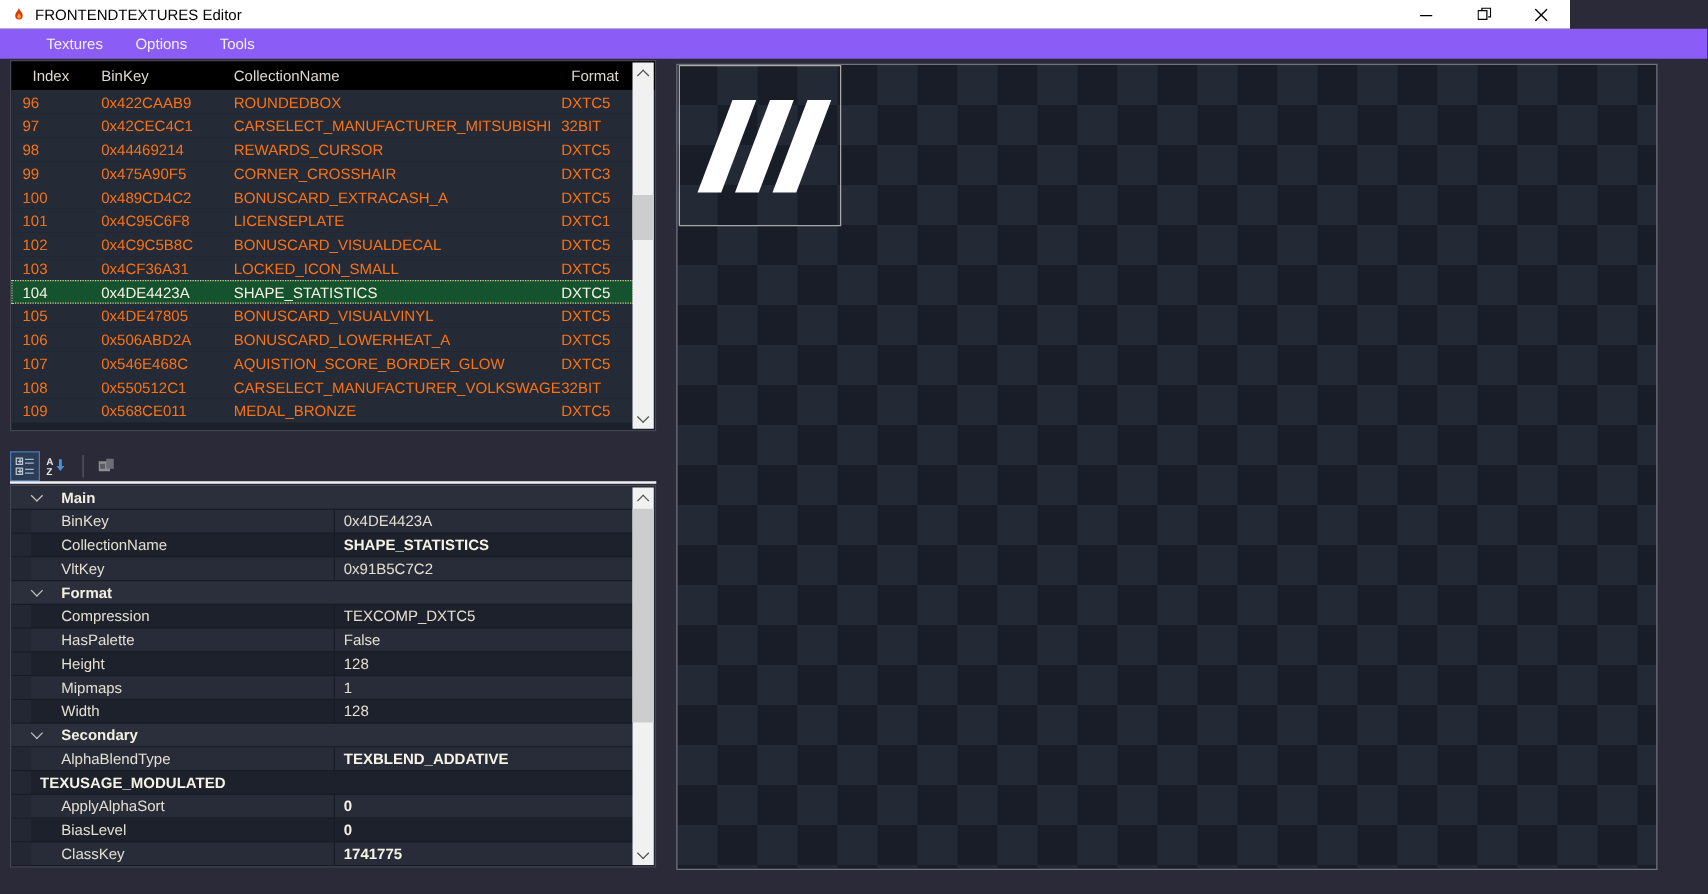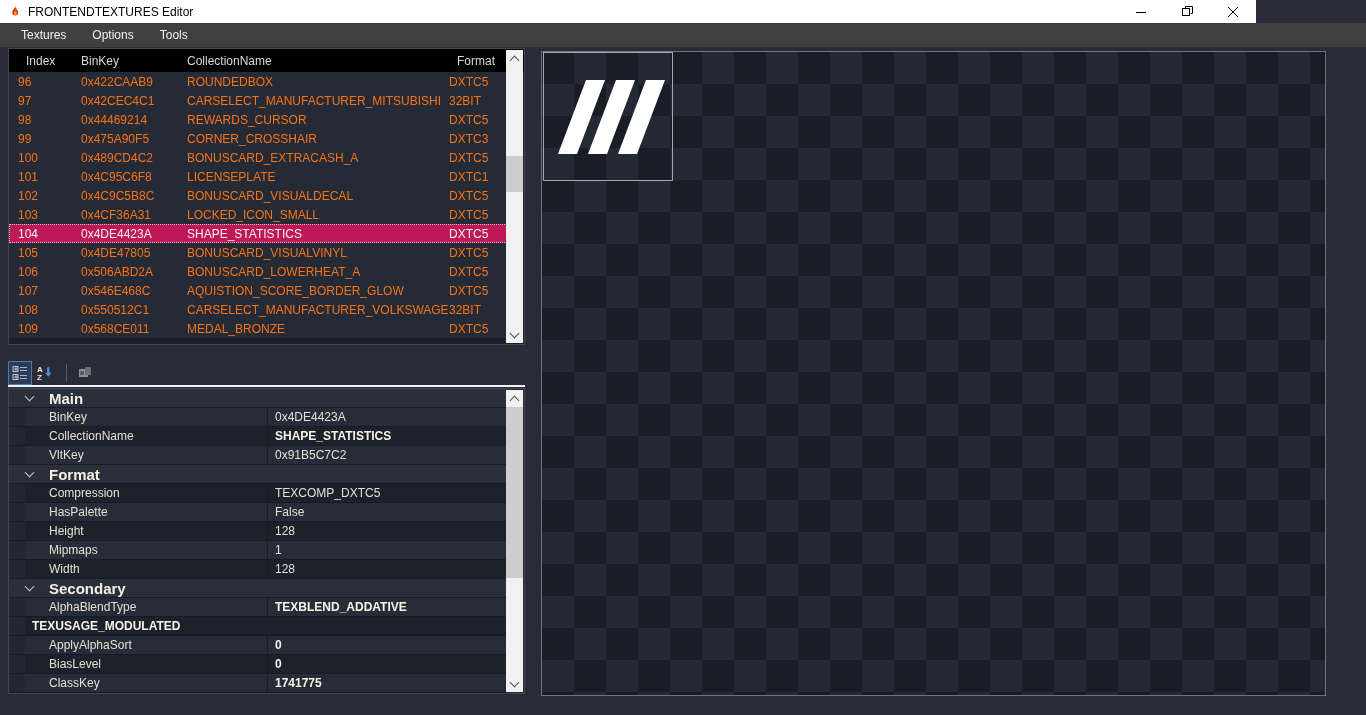--- a/index.html
+++ b/index.html
@@ -8,30 +8,30 @@
     background:#2a2a38;font-family:"Liberation Sans",sans-serif;
     -webkit-font-smoothing:antialiased;
   }
   
   .titlebar{position:absolute;left:0;top:0;width:1256px;height:23px;background:#ffffff;
     display:flex;align-items:center;color:#000;font-size:12px;}
   .app-icon{width:14px;height:14px;margin:0 6px 0 8px;flex:0 0 auto;}
   .caption-buttons{position:absolute;right:0;top:0;height:23px;display:flex;}
   .cap-btn{width:46px;height:23px;display:flex;align-items:center;justify-content:center;cursor:default;}
   
-  .menubar{position:absolute;left:0;top:23px;width:1366px;height:24px;background:#404040;
-    display:flex;align-items:center;padding-left:8px;box-sizing:border-box;}
+  .menubar{position:absolute;left:0;top:23px;width:1366px;height:24px;background:#8b5cf6;
+    display:flex;align-items:center;padding-left:24px;box-sizing:border-box;}
   .menu-item{color:#f0f0f0;font-size:12px;padding:3px 13px;}
   
   .texture-table{position:absolute;left:8px;top:48px;width:517px;height:297px;
     background:#1c202a;border:1px solid #46464f;box-sizing:border-box;overflow:hidden;}
   .tbl-header{display:flex;height:23px;background:#000000;color:#ded9cc;font-size:12px;align-items:center;}
   .tbl-body{position:absolute;left:0;top:23px;right:17px;}
   .trow{display:flex;height:19px;align-items:center;background:#242a36;color:#f97316;font-size:12px;white-space:nowrap;}
-  .trow.selected{background:#be185d;color:#f7f2e2;outline:1px dotted #d9c79a;outline-offset:-1px;}
+  .trow.selected{background:#14532d;color:#f7f2e2;outline:1px dotted #d9c79a;outline-offset:-1px;}
   .c-index{width:72px;padding-left:9px;box-sizing:border-box;flex:0 0 auto;}
   .c-binkey{width:106px;flex:0 0 auto;}
   .c-coll{width:262px;flex:0 0 auto;overflow:hidden;}
   .c-format{flex:1 1 auto;}
   .tbl-header .c-index{padding-left:17px;}
   .tbl-header .c-format{padding-left:8px;box-sizing:border-box;}
   
   .vscroll{position:absolute;top:1px;right:1px;bottom:1px;width:17px;background:#f1f1f1;}
   .sb-btn{height:17px;display:flex;align-items:center;justify-content:center;}
   .sb-btn.down{position:absolute;bottom:0;left:0;right:0;}
@@ -43,21 +43,21 @@
   .prop-toolbar{position:absolute;left:8px;top:360px;height:26px;display:flex;align-items:center;}
   .tool-btn{width:24px;height:24px;display:flex;align-items:center;justify-content:center;margin-right:2px;box-sizing:border-box;}
   .tool-btn.active{background:#2d3c55;border:1px solid #4a7ab5;}
   .tool-sep{width:1px;height:18px;background:#5a5a64;margin:0 6px;}
   .toolbar-sep-line{position:absolute;left:8px;top:385px;width:517px;height:2px;background:#f2f2f2;}
   
   .prop-grid{position:absolute;left:8px;top:388px;width:517px;height:306px;
     background:#232834;border:1px solid #46464f;box-sizing:border-box;overflow:hidden;}
   .pg-body{position:absolute;left:0;top:0;right:17px;}
   .pg-cat{display:flex;height:19px;align-items:center;background:#2b2f3c;color:#f2eee1;
-    font-size:15px;font-weight:bold;border-bottom:1px solid #171b23;box-sizing:border-box;}
+    font-size:12px;font-weight:bold;border-bottom:1px solid #171b23;box-sizing:border-box;}
   .pg-cat .chevwrap{width:40px;display:flex;justify-content:center;flex:0 0 auto;}
   .pg-cat .chev{border-color:#c8c8c8;}
   .pg-row{display:flex;height:19px;align-items:center;font-size:12px;
     border-bottom:1px solid #171b23;box-sizing:border-box;color:#e4dfd1;}
   .pg-row.alt0{background:#272c38;}
   .pg-row.alt1{background:#1d212b;}
   .pg-gutter{width:16px;height:100%;background:#232733;flex:0 0 auto;}
   .pg-name{width:243px;padding-left:24px;box-sizing:border-box;flex:0 0 auto;height:100%;
     display:flex;align-items:center;border-right:1px solid #171b23;overflow:hidden;}
   .pg-value{flex:1 1 auto;padding-left:7px;height:100%;display:flex;align-items:center;overflow:hidden;}

